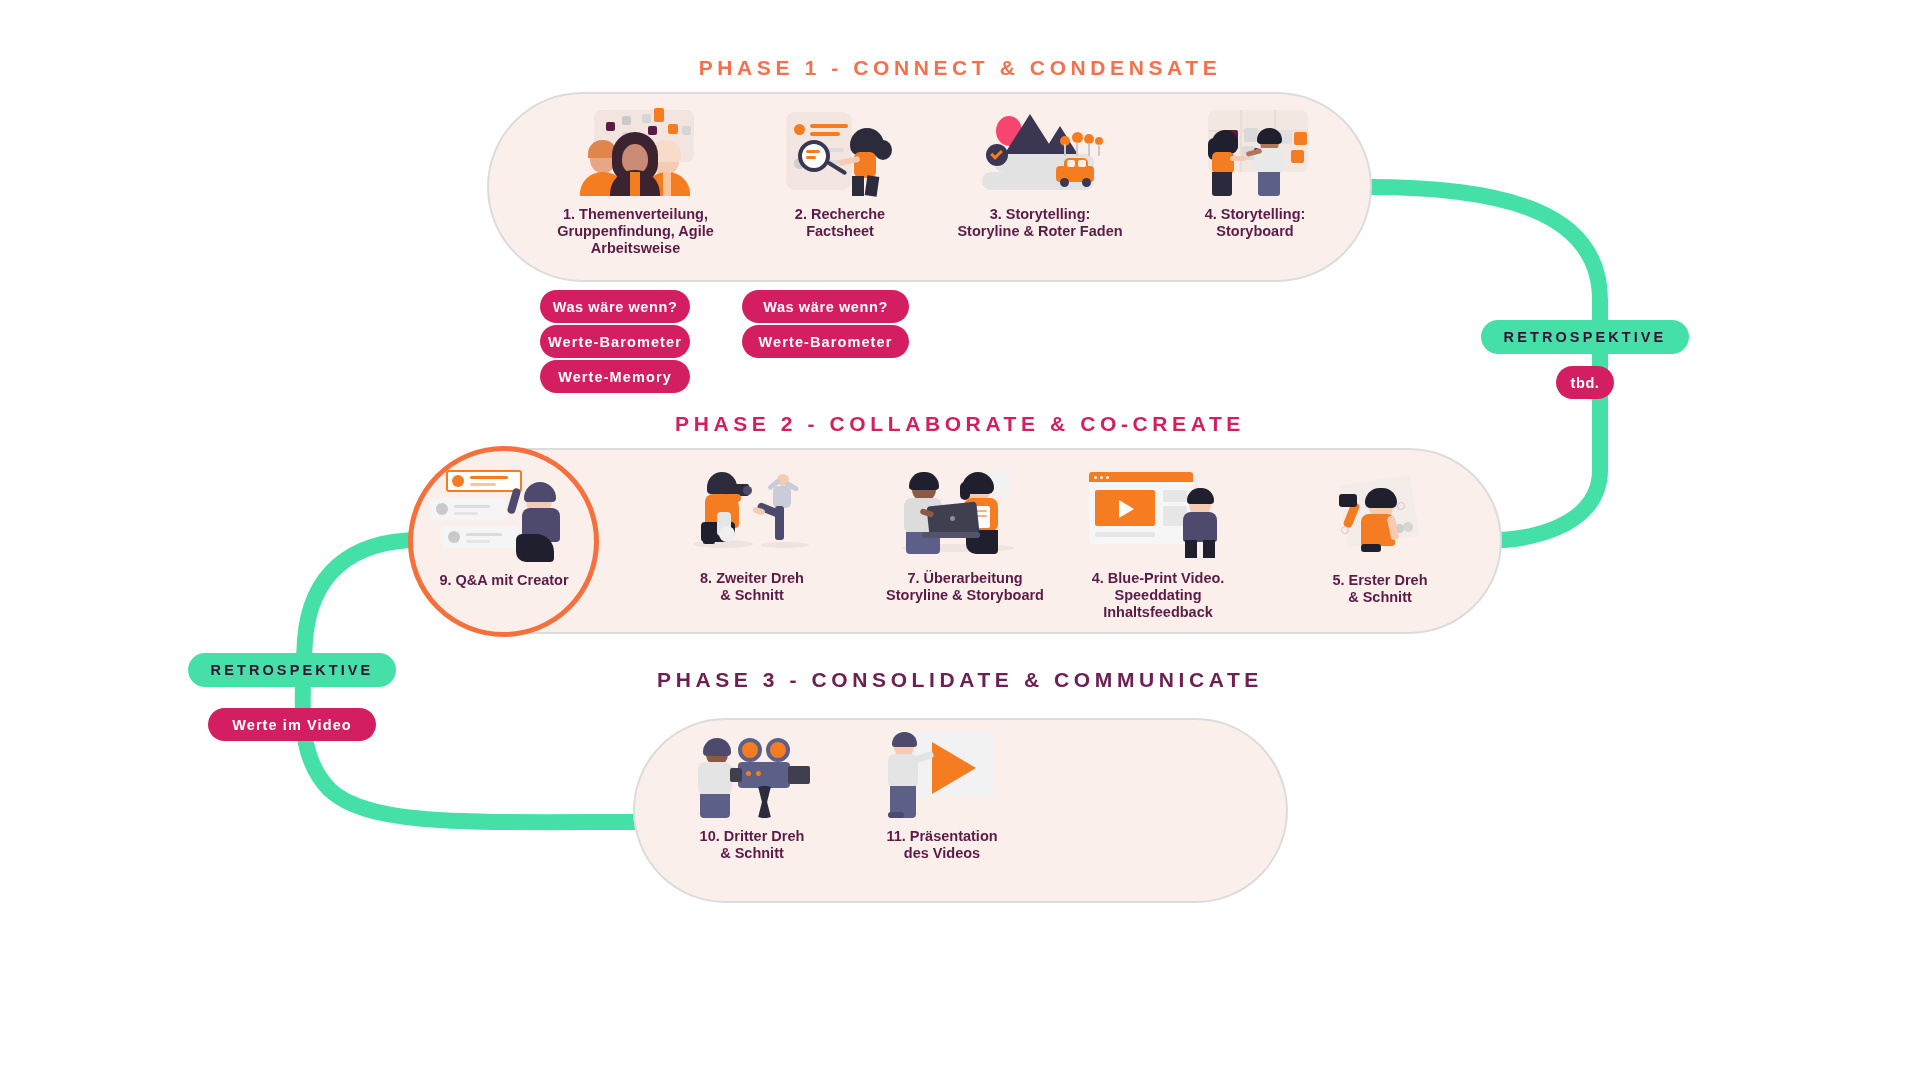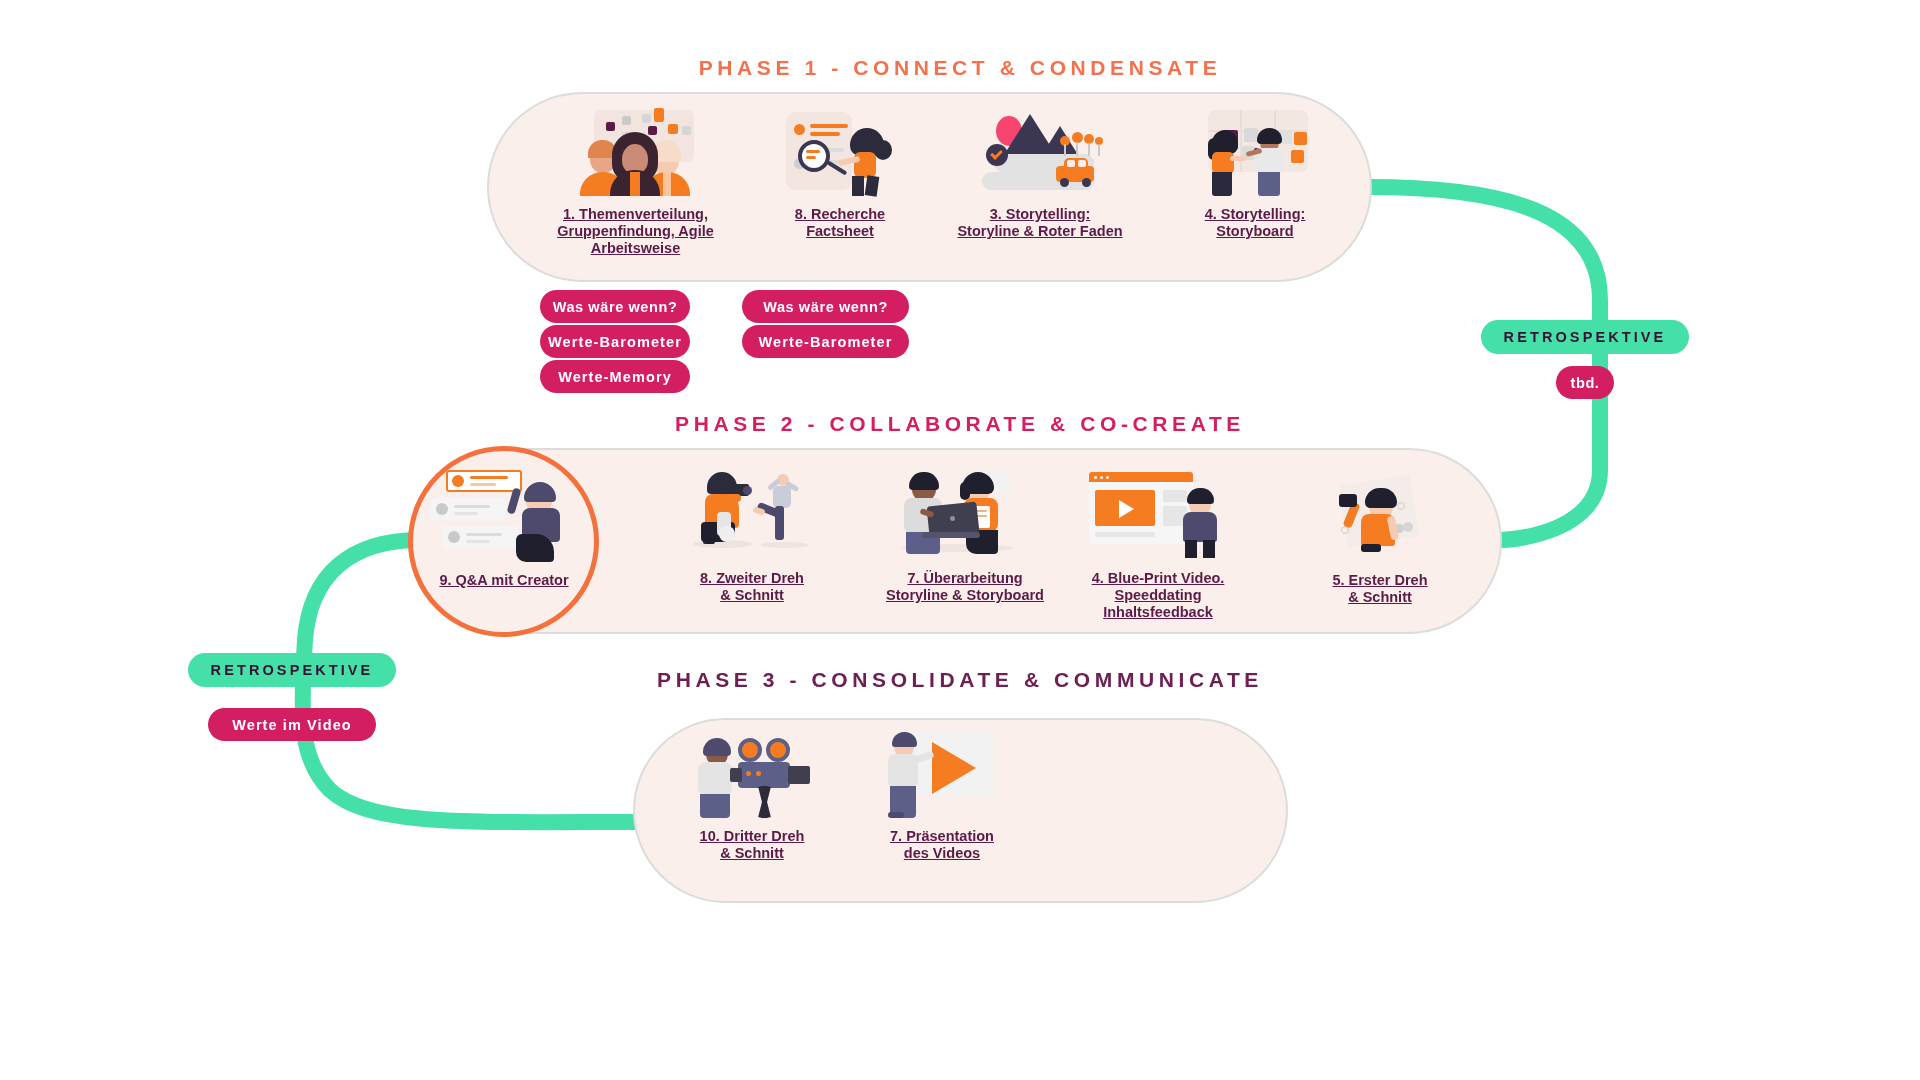--- a/index.html
+++ b/index.html
@@ -50,21 +50,20 @@
 
   
   .step {
     position: absolute;
     z-index: 4;
     text-align: center;
     color: #5c1a46;
     font-size: 14.5px;
     font-weight: bold;
     line-height: 1.18;
-    text-decoration: underline;
   }
   .step .art {
     position: relative;
     height: 86px;
     margin: 0 auto 10px auto;
   }
   .step .label { white-space: pre-line; }
 
   
   #step9-ring {
@@ -181,21 +180,21 @@
       <div class="a" style="left:46px;top:56px;width:22px;height:4px;background:#3b3652;transform:rotate(32deg);border-radius:2px;"></div>
 
       <div class="c" style="left:74px;top:22px;width:24px;height:27px;background:#f6cbb4;border-radius:50%;"></div>
       <div class="c" style="left:70px;top:18px;width:34px;height:28px;background:#2b2b3b;border-radius:17px 17px 10px 10px;"></div>
       <div class="c" style="left:94px;top:30px;width:18px;height:20px;background:#2b2b3b;"></div>
       <div class="a" style="left:74px;top:42px;width:22px;height:26px;background:#f57c20;border-radius:6px;"></div>
       <div class="a" style="left:58px;top:48px;width:22px;height:6px;background:#f6cbb4;border-radius:3px;transform:rotate(-12deg);"></div>
       <div class="a" style="left:72px;top:66px;width:12px;height:20px;background:#2b2b3b;"></div>
       <div class="a" style="left:86px;top:66px;width:12px;height:20px;background:#2b2b3b;transform:rotate(8deg);"></div>
     </div>
-    <div class="label">8. Recherche
+    <div class="label">2. Recherche
 Factsheet</div>
   </div>
 
   <div class="step" style="left:930px; top:110px; width:220px;">
     <div class="art" style="width:145px;">
       <div class="c" style="left:28px;top:6px;width:26px;height:30px;background:#f8456f;"></div>
       <div class="a" style="left:34px;top:4px;width:0;height:0;border-left:28px solid transparent;border-right:28px solid transparent;border-bottom:44px solid #3b3652;"></div>
       <div class="a" style="left:72px;top:16px;width:0;height:0;border-left:20px solid transparent;border-right:20px solid transparent;border-bottom:32px solid #3b3652;"></div>
       <div class="r" style="left:26px;top:44px;width:100px;height:18px;background:#e2e2e2;border-radius:9px;"></div>
       <div class="r" style="left:14px;top:62px;width:112px;height:18px;background:#e2e2e2;border-radius:9px;"></div>
@@ -417,18 +416,18 @@
     <div class="art" style="width:128px;height:92px;">
       <div class="r" style="left:28px;top:6px;width:88px;height:64px;background:#f2f2f2;"></div>
       <div class="a" style="left:54px;top:16px;width:0;height:0;border-top:26px solid transparent;border-bottom:26px solid transparent;border-left:44px solid #f57c20;"></div>
       <div class="c" style="left:16px;top:10px;width:20px;height:22px;background:#f6cbb4;border-radius:50%;"></div>
       <div class="c" style="left:14px;top:6px;width:25px;height:15px;background:#4d4a6e;border-radius:12px 12px 3px 3px;"></div>
       <div class="a" style="left:10px;top:28px;width:30px;height:34px;background:#e4e4e4;border-radius:7px;"></div>
       <div class="a" style="left:34px;top:28px;width:22px;height:7px;background:#e4e4e4;border-radius:4px;transform:rotate(-18deg);"></div>
       <div class="a" style="left:12px;top:60px;width:26px;height:32px;background:#5c6088;border-radius:0 0 4px 4px;"></div>
       <div class="a" style="left:10px;top:86px;width:16px;height:6px;background:#4d4a6e;border-radius:3px;"></div>
     </div>
-    <div class="label">7. Präsentation
+    <div class="label">11. Präsentation
 des Videos</div>
   </div>
 
 
 </div>
 
 </body></html>

